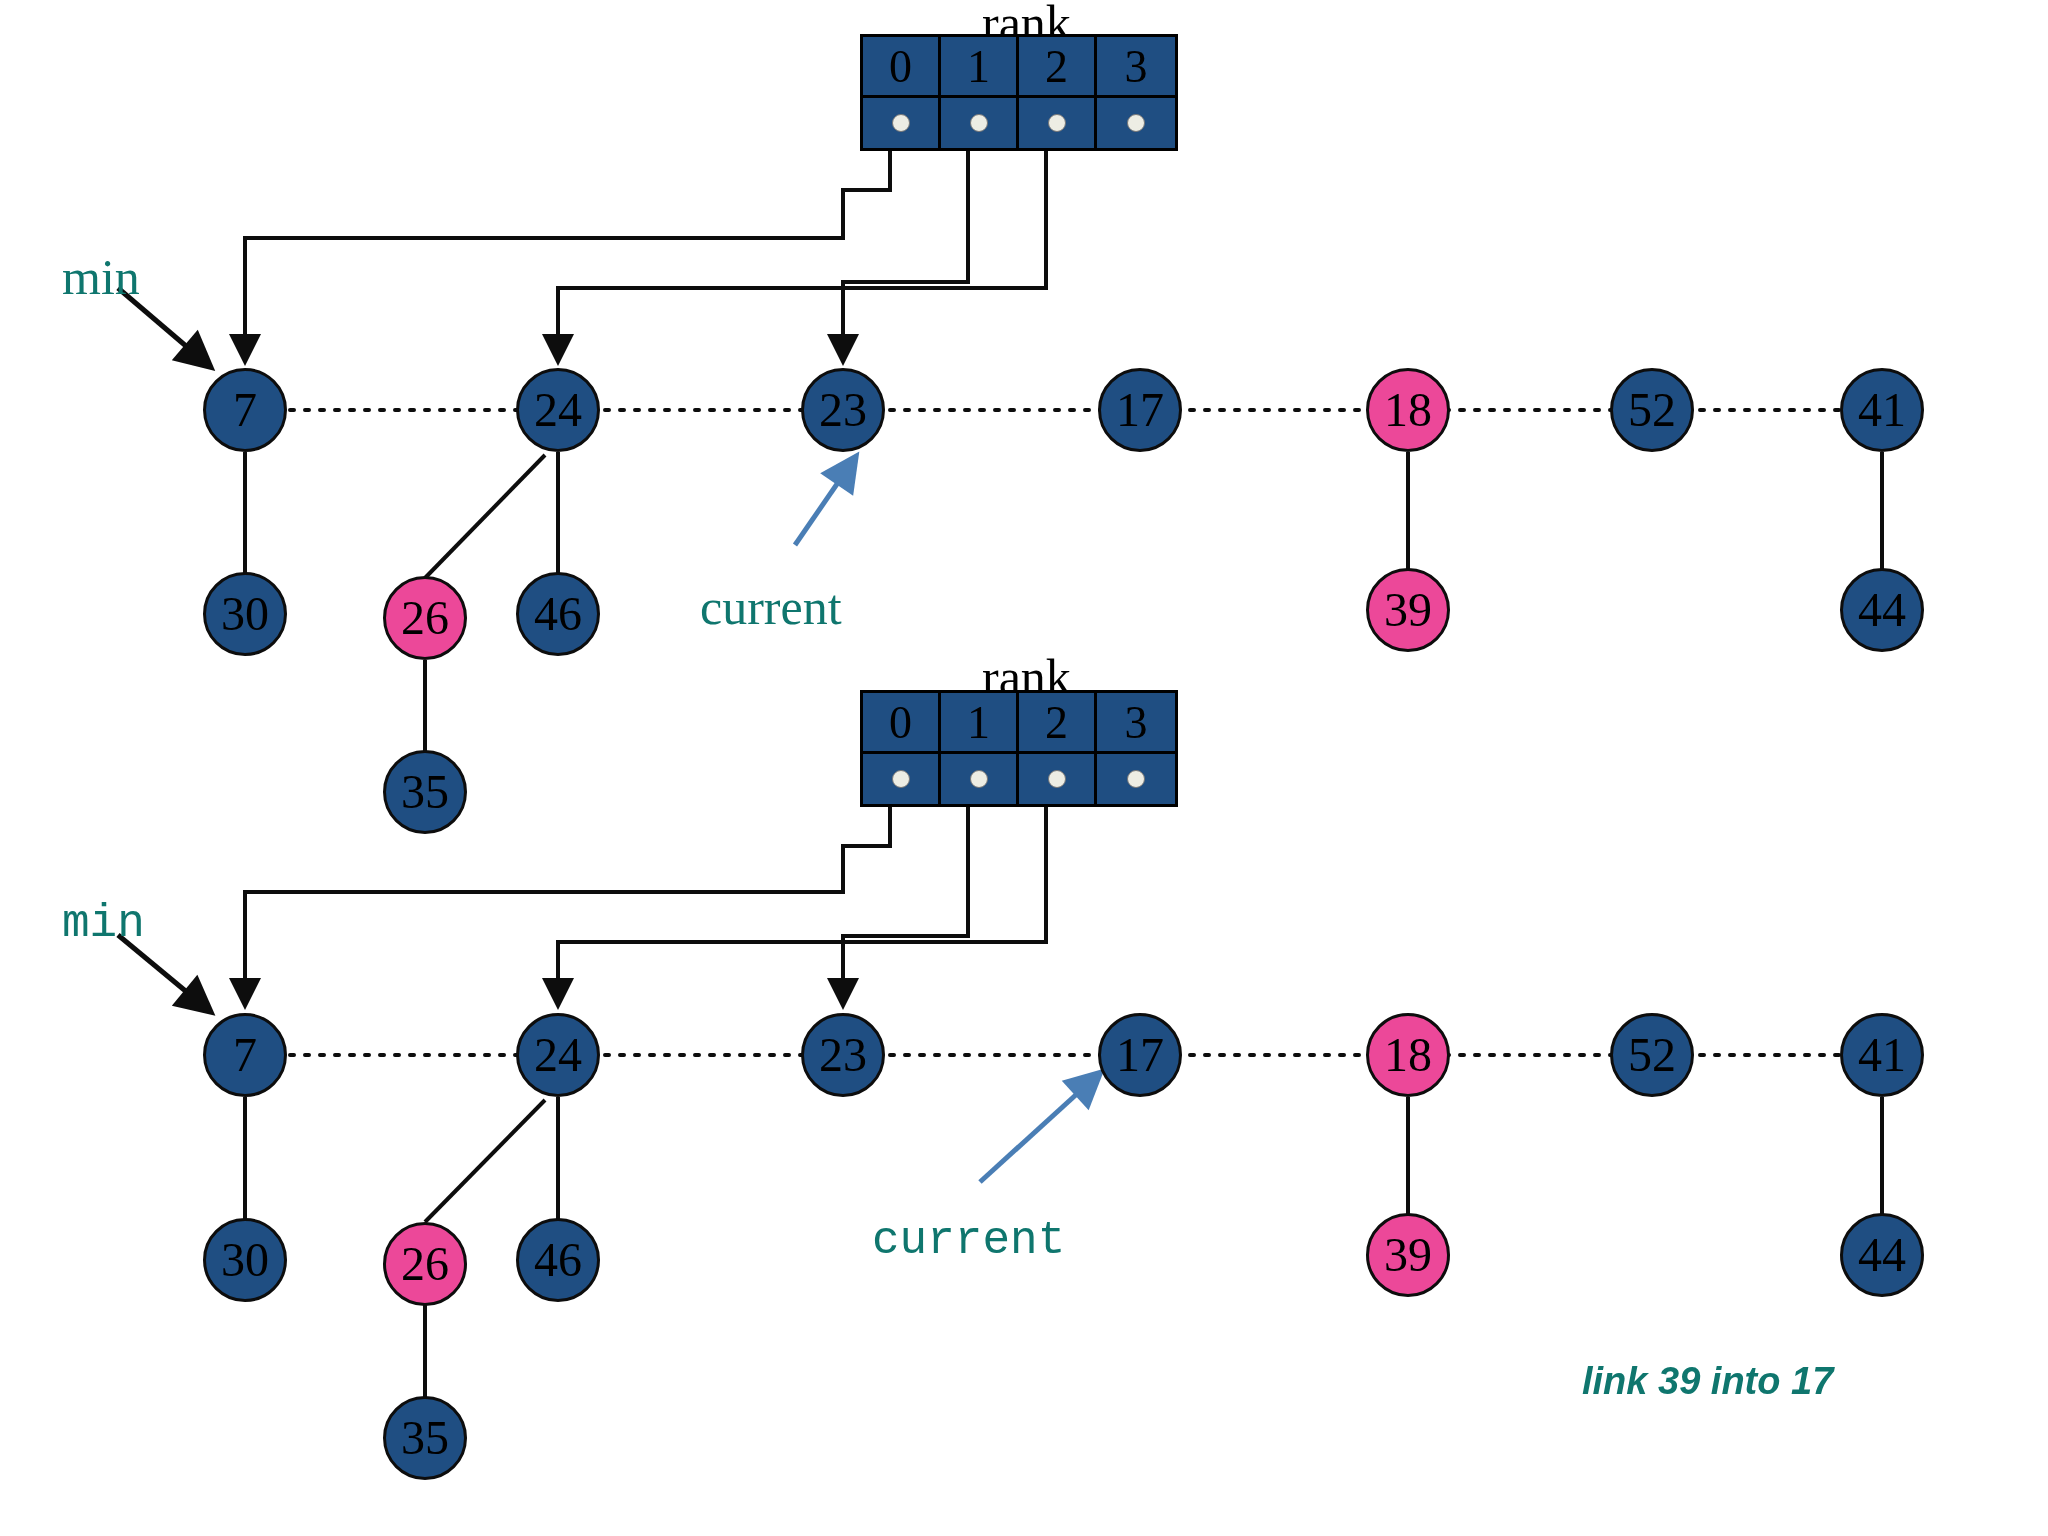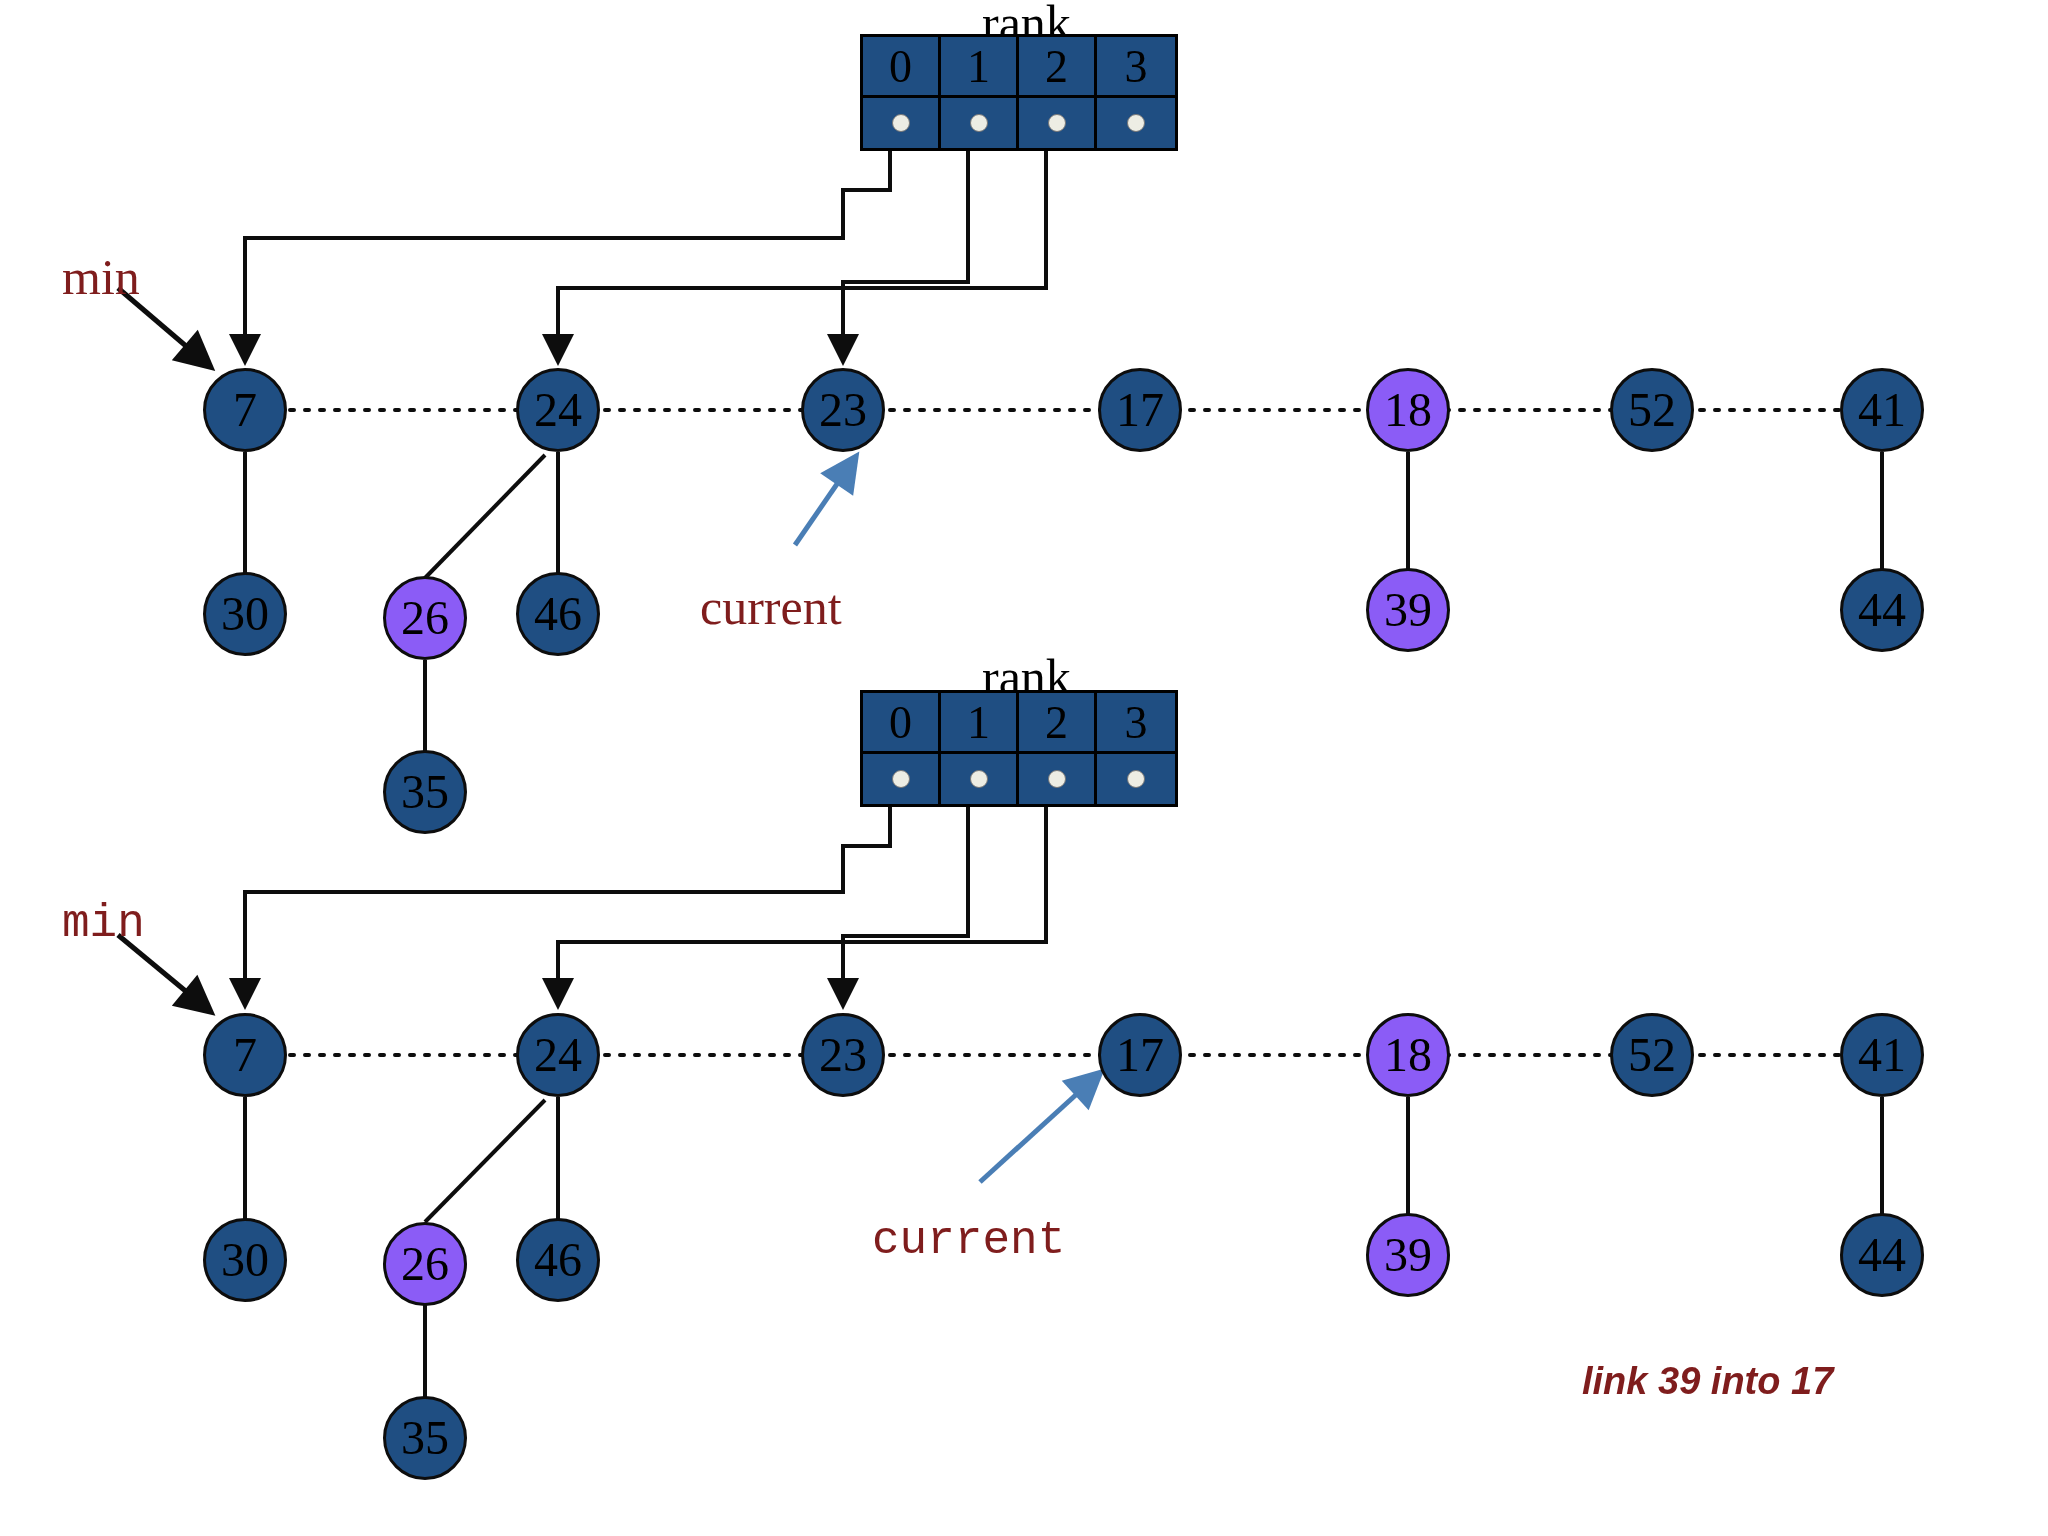--- a/index.html
+++ b/index.html
@@ -32,21 +32,21 @@
     display: flex;
     align-items: center;
     justify-content: center;
     font-family: "Liberation Serif", "DejaVu Serif", serif;
     font-size: 48px;
     line-height: 1;
     color: #000000;
     z-index: 5;
   }
   .node.fill-blue  { background: #1F4E82; }
-  .node.fill-cream { background: #8b5cf6; }
+  .node.fill-cream { background: #ec4899; }
 
   
   .rank-table {
     position: absolute;
     border: 3px solid #000000;
     box-sizing: border-box;
     background: #1F4E82;
     z-index: 6;
   }
   .rank-title {
@@ -79,21 +79,21 @@
     height: 18px;
     border-radius: 50%;
     background: #EDEDE4;
     border: 1px solid #777;
     box-sizing: border-box;
   }
 
   
   .lbl {
     position: absolute;
-    color: #7f1d1d;
+    color: #0f766e;
     white-space: nowrap;
     z-index: 6;
   }
   .lbl.serif  { font-family: "Liberation Serif", "DejaVu Serif", serif; }
   .lbl.mono   { font-family: "Liberation Mono", "DejaVu Sans Mono", monospace; }
   .lbl.min-top     { font-size: 50px; }
   .lbl.min-bot     { font-size: 46px; }
   .lbl.current-top { font-size: 50px; }
   .lbl.current-bot { font-size: 46px; }
   .lbl.caption {

